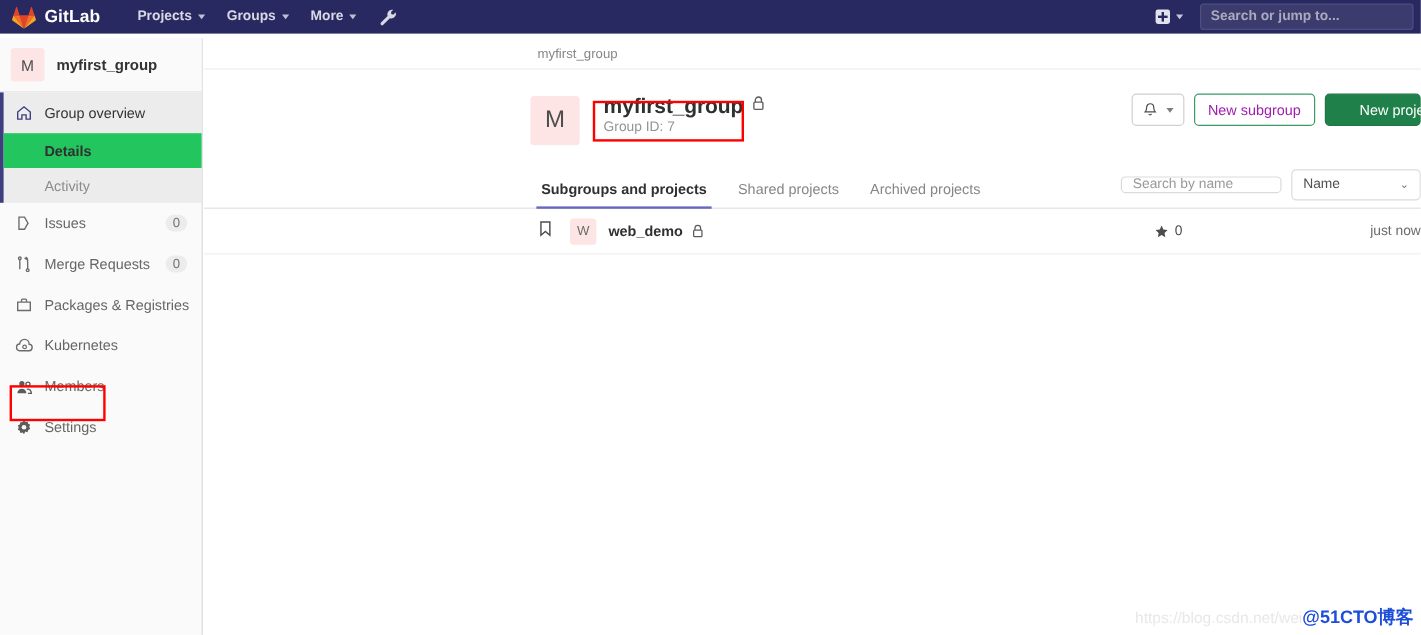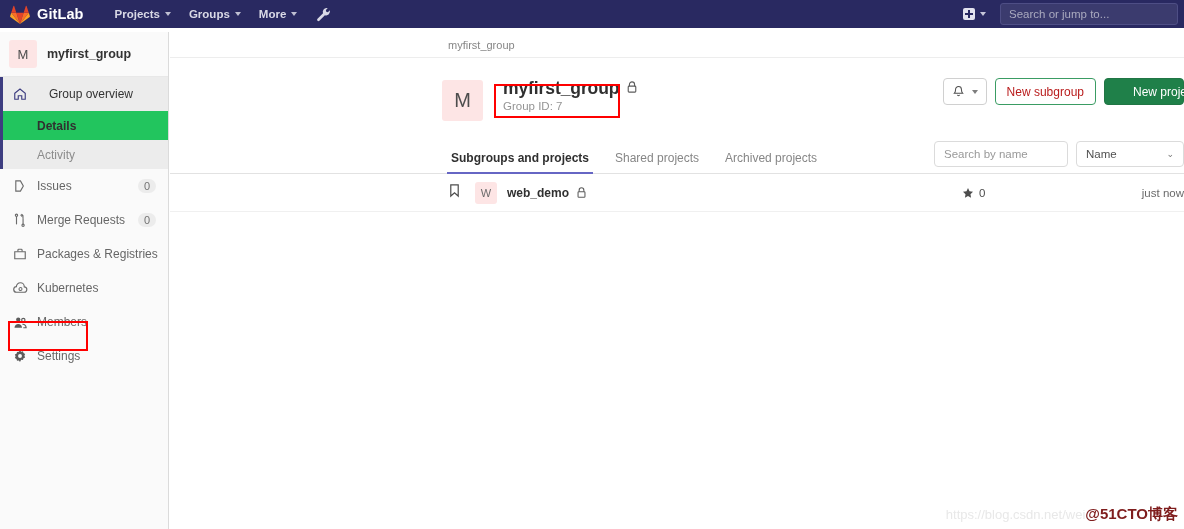--- a/index.html
+++ b/index.html
@@ -54,20 +54,21 @@
     content:''; position: absolute; background: #292961;
   }
   .plus-box:before { left: 5px; top: 2px; width: 2px; height: 8px; }
   .plus-box:after  { top: 5px; left: 2px; height: 2px; width: 8px; }
   .nav-search {
     width: 178px; height: 22px; margin-left: 8px; margin-right: 6px;
     background: #3b3b6e; border: 1px solid #4e4e85; border-radius: 3px;
     color: #c3c3d4; font-size: 11.5px;
     display: flex; align-items: center; padding: 0 8px;
     font-family: "Liberation Sans", sans-serif;
+    font-weight: bold;
   }
   .nav-search::placeholder { color: #aaaabf; }
 
   
   .sidebar {
     position: absolute; top: 32px; left: 0;
     width: 169px; height: 497px;
     background: #fafafa;
     border-right: 1px solid #dbdbdb;
   }
@@ -92,21 +93,21 @@
     padding-left: 12px; font-size: 12px; color: #666;
     cursor: pointer; position: relative;
   }
   .side-item .ico { width: 16px; height: 16px; flex: none; display:flex; align-items:center; justify-content:center; }
   .side-item .lbl { margin-left: 9px; white-space: nowrap; }
   .side-item .cnt {
     margin-left: auto; margin-right: 12px; font-size: 11px;
     color: #737373; background: #ececec; border-radius: 8px;
     padding: 1px 6px; min-width: 16px; text-align: center;
   }
-  .side-overview { color: #333; font-weight: 400; padding-left: 9px; gap: 12px; }
+  .side-overview { color: #333; font-weight: 400; padding-left: 9px; }
   .side-sub {
     display: flex; align-items: center; height: 29px;
     padding-left: 34px; font-size: 12px; cursor: pointer;
   }
   .side-sub.active { color: #303030; font-weight: 700; background: #22c55e; }
   .side-sub.inactive { color: #8c8c8c; }
   .side-item.plain { border-left: 3px solid transparent; padding-left: 9px; }
 
   
   .redbox { position: absolute; border: 2px solid #ff0000; pointer-events: none; z-index: 40; }
@@ -144,21 +145,21 @@
     height: 27px; border-radius: 4px; font-size: 12px;
     display: flex; align-items: center; justify-content: center;
     padding: 0 11px; cursor: pointer; white-space: nowrap;
     font-family: "Liberation Sans", sans-serif;
   }
   .btn-bell {
     border: 1px solid #d0d0d0; background: #fff; color: #4d4d4d;
     gap: 7px; padding: 0 8px;
   }
   .btn-outline-green {
-    border: 1px solid #3a9c63; background: #fff; color: #b91c1c;
+    border: 1px solid #3a9c63; background: #fff; color: #a21caf;
   }
   .btn-green {
     border: 1px solid #217645; background: #1f8049; color: #fff;
     width: 80px; justify-content: flex-start; padding-left: 28px;
   }
 
   
   .tabs-row {
     position: relative; margin-top: 22px; padding-left: 278px;
     border-bottom: 1px solid #e2e2e2; display: flex; align-items: flex-end;
@@ -171,21 +172,21 @@
   .tab.active { color: #303030; font-weight: 700; }
   .tab.active:after {
     content:''; position: absolute; left: -1px; right: -1px; bottom: -1px;
     height: 2px; background: #6666c4;
   }
   .tabs-tools {
     position: absolute; right: 0px; bottom: 6px; display: flex; gap: 8px; align-items: center;
   }
   .search-name {
     width: 134px; height: 14px; border: 1px solid #dbdbdb; border-radius: 4px;
-    font-size: 11.5px; color: #5c5c5c; padding: 12px 9px; background: #fff;
+    font-size: 11.5px; color: #5c5c5c; padding: 0 9px; background: #fff;
     font-family: "Liberation Sans", sans-serif;
   }
   .search-name::placeholder { color: #999; }
   .sortsel {
     width: 108px; height: 26px; border: 1px solid #dbdbdb; border-radius: 4px;
     background: #fff; font-size: 11.5px; color: #505050;
     display: flex; align-items: center; padding: 0 9px; cursor: pointer;
   }
   .sortsel .c { margin-left: auto; color: #777; font-size: 9px; }
 
@@ -210,21 +211,21 @@
     position: absolute; right: 0px; font-size: 11.5px; color: #6b6b6b;
   }
 
   
   .watermark {
     position: absolute; right: 6px; bottom: 5px;
     font-size: 13px; color: #e8e8e8; white-space: nowrap;
     display: flex; align-items: baseline; gap: 0px;
     user-select: none;
   }
-  .wm-b { font-size: 15px; color: #7f1d1d; font-weight: 700; }
+  .wm-b { font-size: 15px; color: #1d4ed8; font-weight: 700; }
 </style>
 </head>
 <body>
 
 <div class="navbar">
   <div class="nav-logo">
     <span>
       <svg class="gitlab-tanuki" viewBox="0 0 36 34">
         <path fill="#e24329" d="M18 34 24.6 13.7H11.4z"></path>
         <path fill="#fc6d26" d="M18 34 11.4 13.7H2.2z"></path>

